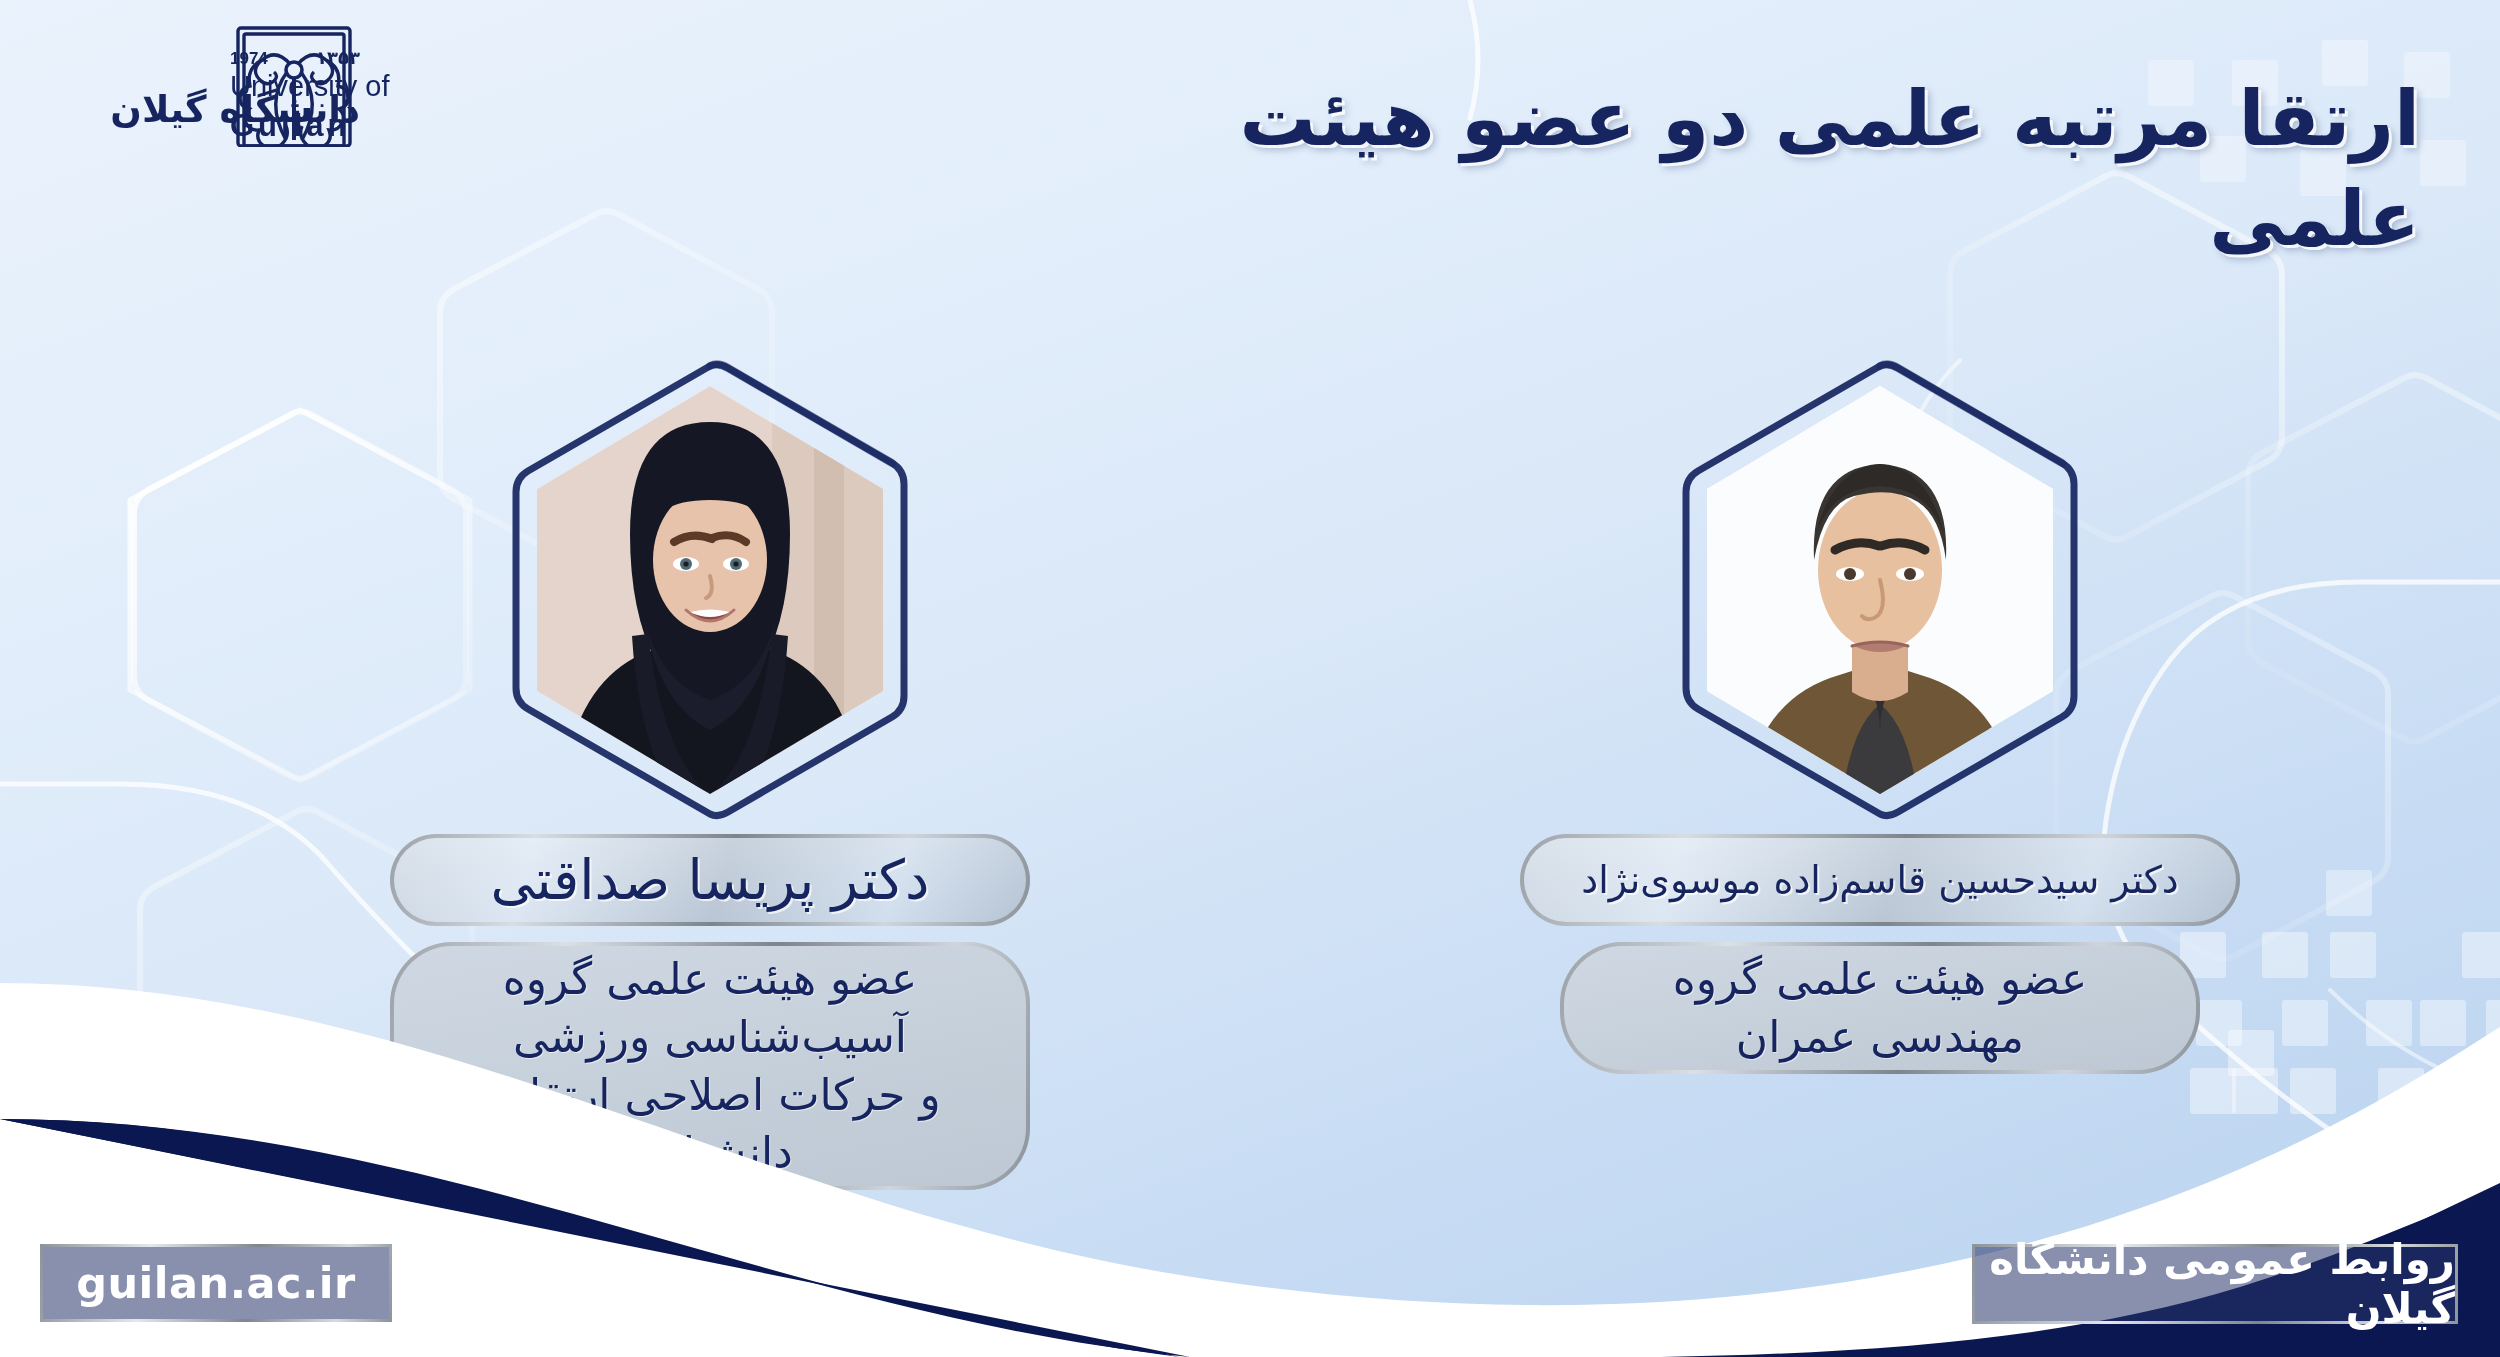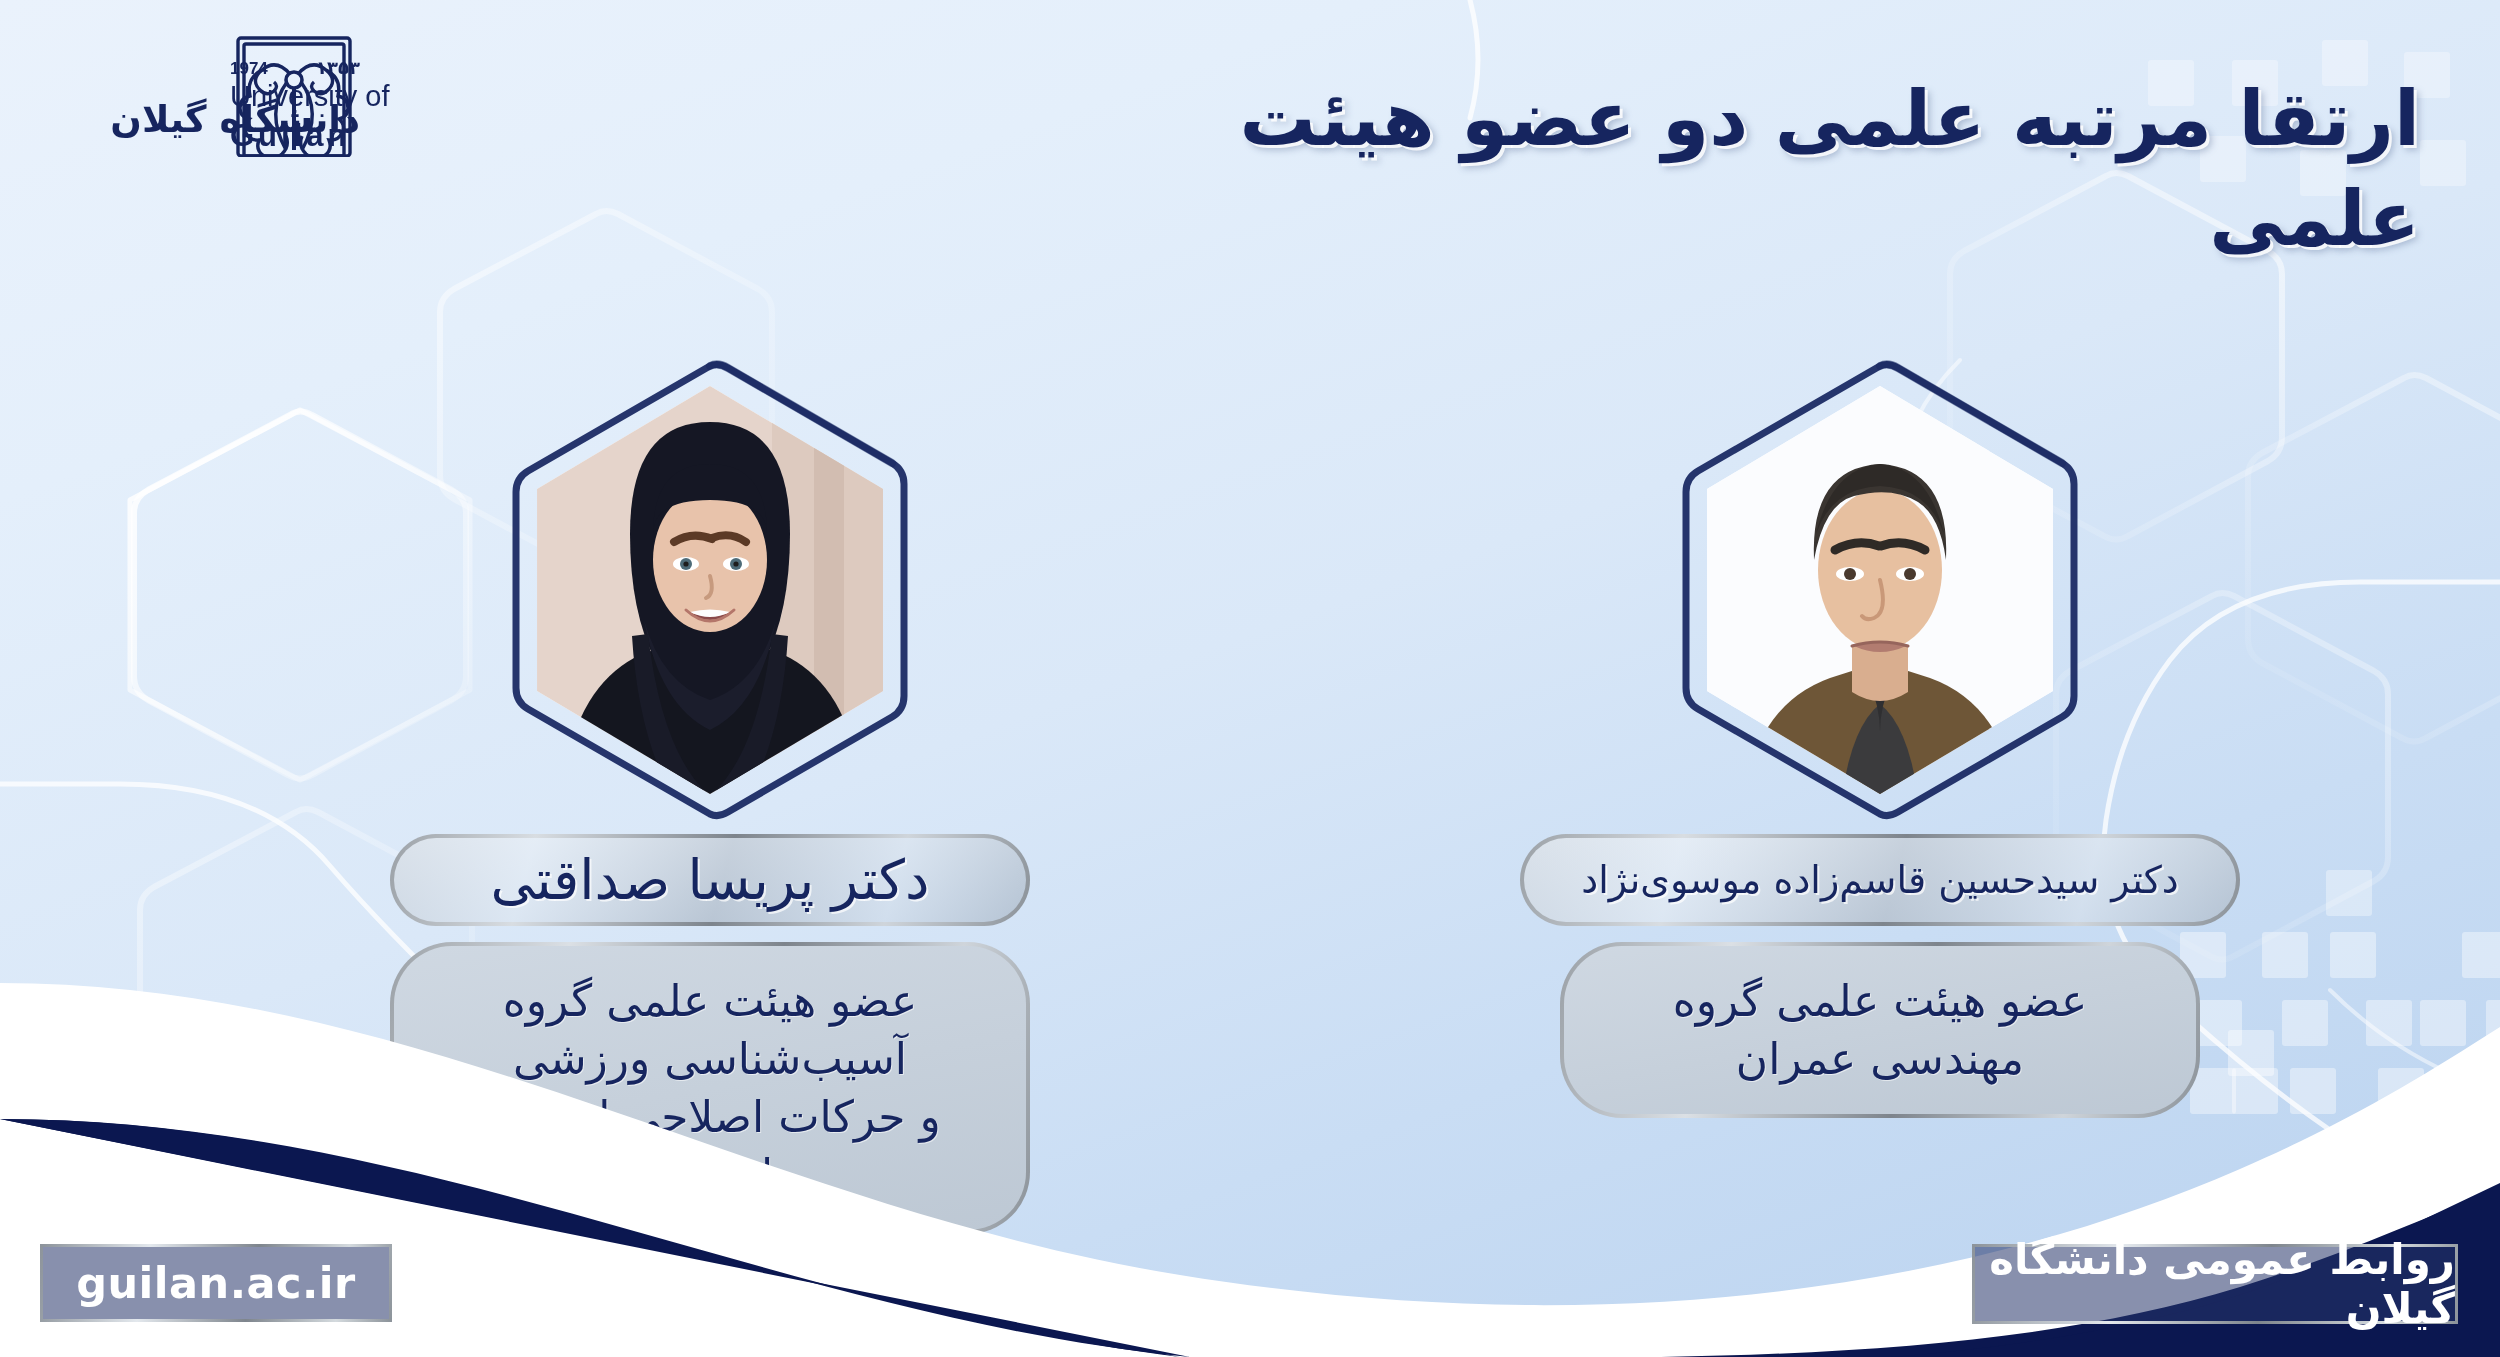--- a/index.html
+++ b/index.html
@@ -10,21 +10,21 @@
     background:#dce9f9;
   }
   .stage{position:relative;width:2500px;height:1357px;overflow:hidden;
     background:linear-gradient(160deg,#eaf2fc 0%,#e4effb 22%,#dae8f8 48%,#c9ddf4 72%,#b9d2ef 100%);}
 
   
   .bg-layer{position:absolute;inset:0;pointer-events:none;}
   .bg-layer svg{position:absolute;inset:0;width:2500px;height:1357px;display:block;}
 
   
-  .logo-wrap{position:absolute;left:78px;top:22px;width:470px;height:135px;}
+  .logo-wrap{position:absolute;left:78px;top:12px;width:470px;height:135px;}
   .logo-wrap svg{display:block;width:470px;height:135px;}
 
   .headline{
     position:absolute;right:80px;top:18px;width:1400px;
     direction:rtl;
     font-size:76px;font-weight:700;line-height:1.32;
     color:#16255f;
     letter-spacing:-1px;
     text-shadow:3px 3px 0 rgba(255,255,255,.85), 5px 5px 7px rgba(90,110,150,.40);
   }
@@ -52,21 +52,21 @@
     width:790px;height:92px;margin-top:14px;
     border-radius:50px;
     border:4px solid transparent;
     background:
       linear-gradient(170deg,rgba(236,244,253,.78),rgba(205,224,246,.62)) padding-box,
       linear-gradient(105deg,#9aa0a6 0%,#d8dde2 22%,#7d848c 52%,#cfd5db 78%,#8a9198 100%) border-box;
     font-size:55px;line-height:1;
     text-shadow:2px 2px 0 rgba(255,255,255,.7);
   }
   .pill-role{
-    width:770px;min-height:120px;margin-top:16px;padding:26px 30px;
+    width:770px;min-height:120px;margin-top:16px;padding:4px 30px;
     border-radius:62px;
     border:4px solid transparent;
     background:
       linear-gradient(170deg,#cfd8e2,#bdc8d4) padding-box,
       linear-gradient(105deg,#9aa0a6 0%,#dbe0e5 25%,#7d848c 55%,#cfd5db 80%,#8a9198 100%) border-box;
     font-size:44px;line-height:1.32;
     text-shadow:1px 1px 0 rgba(255,255,255,.55);
   }
   .person.right .pill-name{width:720px;font-size:38px;}
   .person.right .pill-role{width:640px;align-items:flex-end;}

